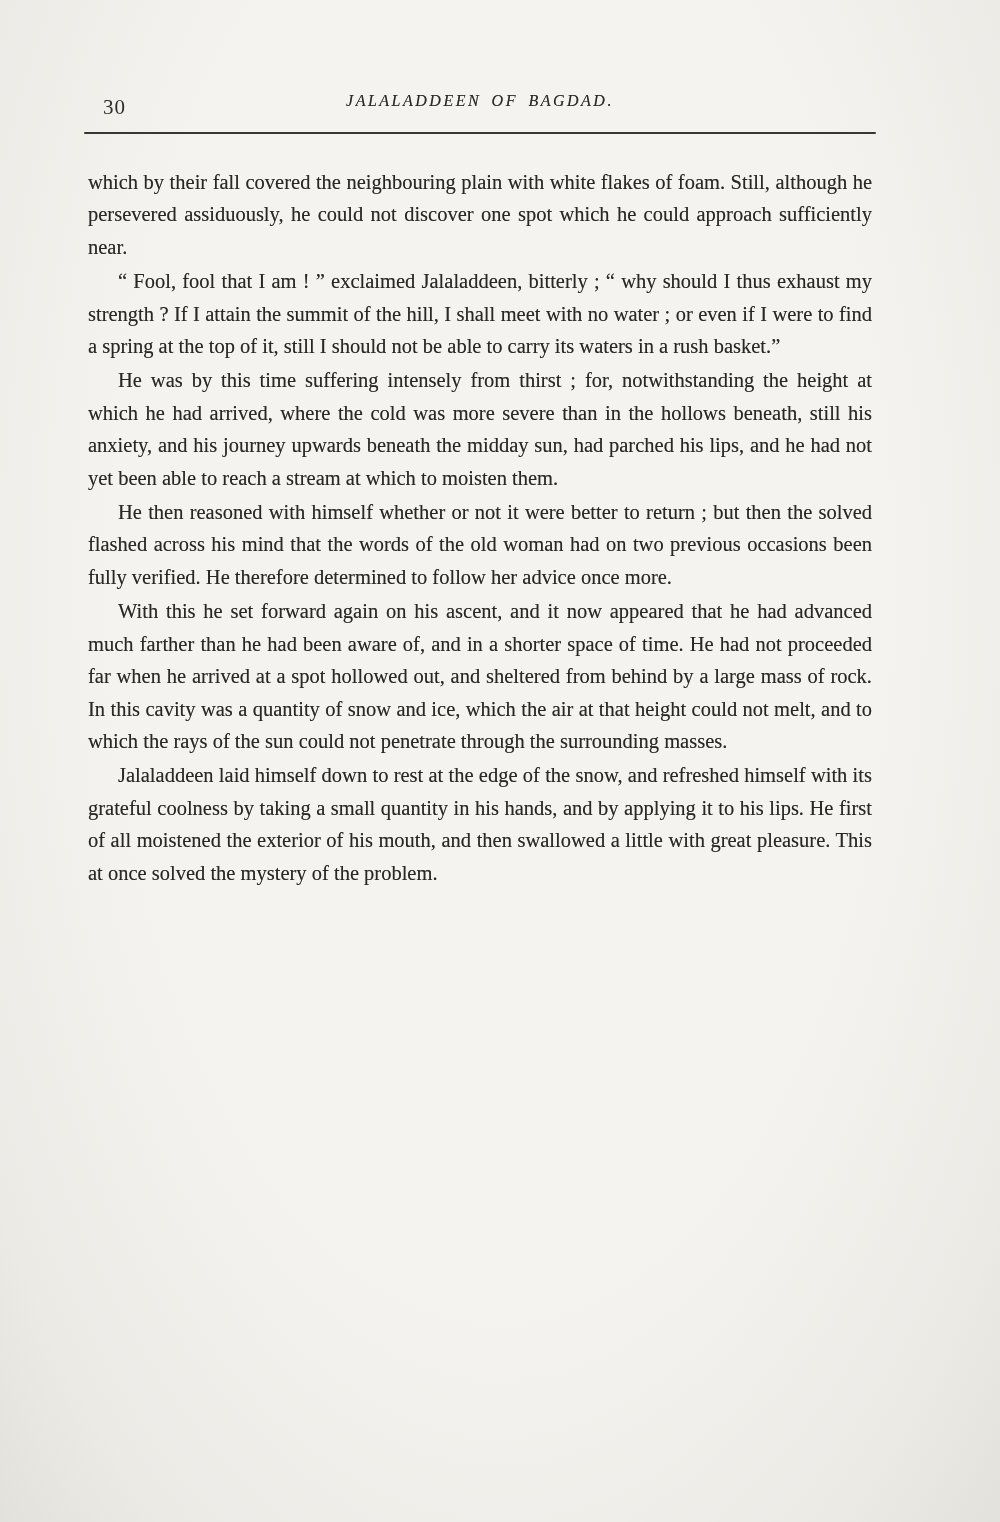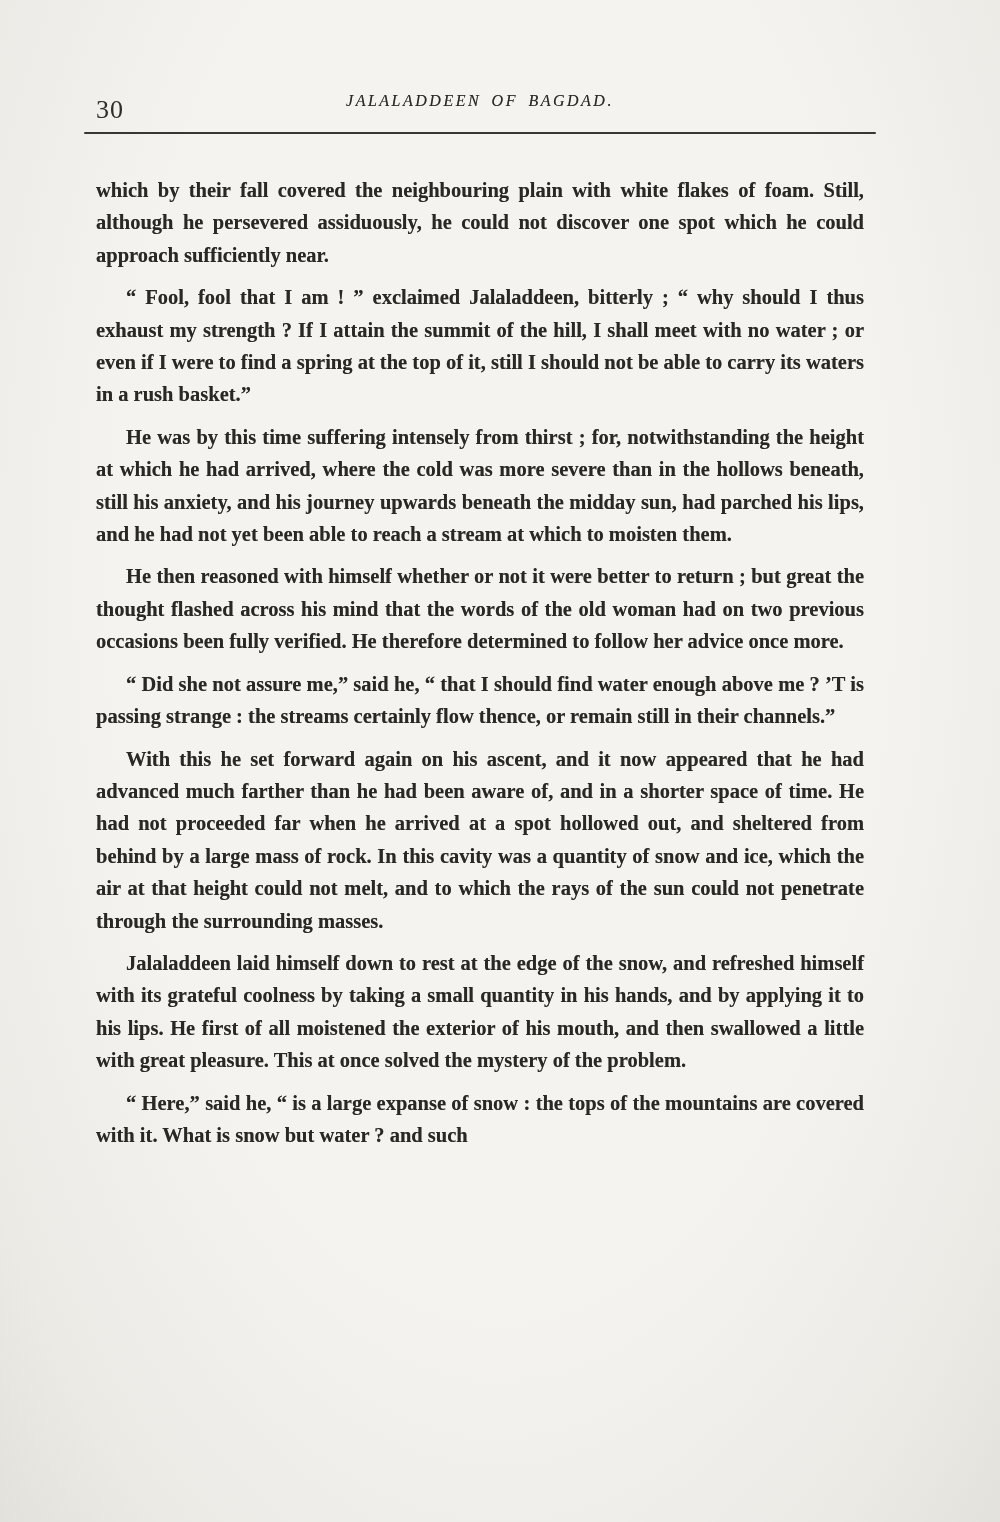--- a/index.html
+++ b/index.html
@@ -22,23 +22,23 @@
   }
   .header {
     position: absolute;
     top: 92px;
     left: 86px;
     width: 788px;
     height: 34px;
   }
   .pagenum {
     position: absolute;
-    left: 10px;
+    left: 17px;
     top: 3px;
-    font-size: 26px;
+    font-size: 21px;
     letter-spacing: 1px;
     color: #2e2d2a;
   }
   .running-title {
     display: block;
     text-align: center;
     font-style: italic;
     font-size: 16px;
     letter-spacing: 2.5px;
     word-spacing: 4px;
@@ -59,24 +59,23 @@
     top: 164px;
     left: 86px;
     width: 788px;
     font-size: 20.5px;
     line-height: 32.4px;
     text-align: justify;
     color: #292825;
     text-shadow: 0 0 0.4px rgba(41,40,37,0.45);
   }
   .body p {
-    margin: 10px;
+    margin: 2px;
     padding: 0;
     text-indent: 30px;
-    font-weight: bold;
   }
   .body p.noindent {
     text-indent: 0;
   }
 </style>
 </head>
 <body>
 
 <div class="page">
 
@@ -84,20 +83,18 @@
     <span class="pagenum">30</span>
     <span class="running-title">JALALADDEEN OF BAGDAD.</span>
   </div>
 
   <div class="rule"></div>
 
   <div class="body">
     <p class="noindent">which by their fall covered the neighbouring plain with white flakes of foam.  Still, although he persevered assiduously, he could not discover one spot which he could approach sufficiently near.</p>
     <p>“ Fool, fool that I am ! ” exclaimed Jalaladdeen, bitterly ; “ why should I thus exhaust my strength ?  If I attain the summit of the hill, I shall meet with no water ; or even if I were to find a spring at the top of it, still I should not be able to carry its waters in a rush basket.”</p>
     <p>He was by this time suffering intensely from thirst ; for, notwithstanding the height at which he had arrived, where the cold was more severe than in the hollows beneath, still his anxiety, and his journey upwards beneath the midday sun, had parched his lips, and he had not yet been able to reach a stream at which to moisten them.</p>
-    <p>He then reasoned with himself whether or not it were better to return ; but great the thought flashed across his mind that the words of the old woman had on two previous occasions been fully verified. He therefore determined to follow her advice once more.</p>
-    <p>“ Did she not assure me,” said he, “ that I should find water enough above me ?  ’T is passing strange :  the streams certainly flow thence, or remain still in their channels.”</p>
+    <p>He then reasoned with himself whether or not it were better to return ; but then the solved flashed across his mind that the words of the old woman had on two previous occasions been fully verified. He therefore determined to follow her advice once more.</p>
     <p>With this he set forward again on his ascent, and it now appeared that he had advanced much farther than he had been aware of, and in a shorter space of time.  He had not proceeded far when he arrived at a spot hollowed out, and sheltered from behind by a large mass of rock.  In this cavity was a quantity of snow and ice, which the air at that height could not melt, and to which the rays of the sun could not penetrate through the surrounding masses.</p>
     <p>Jalaladdeen laid himself down to rest at the edge of the snow, and refreshed himself with its grateful coolness by taking a small quantity in his hands, and by applying it to his lips.  He first of all moistened the exterior of his mouth, and then swallowed a little with great pleasure.  This at once solved the mystery of the problem.</p>
-    <p>“ Here,” said he, “ is a large expanse of snow :  the tops of the mountains are covered with it.  What is snow but water ? and such</p>
   </div>
 
 </div>
 
 </body></html>

